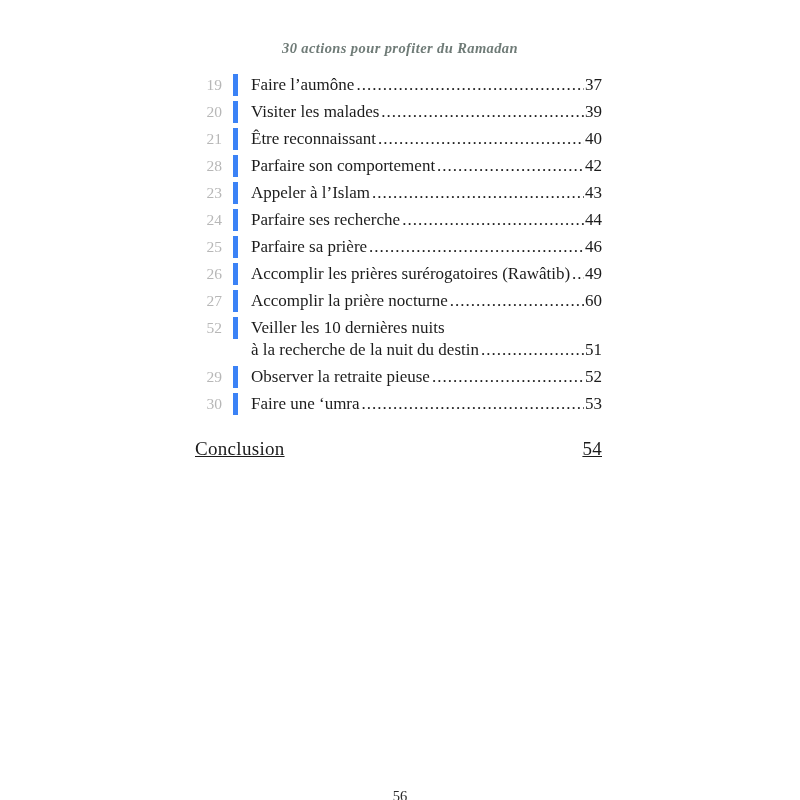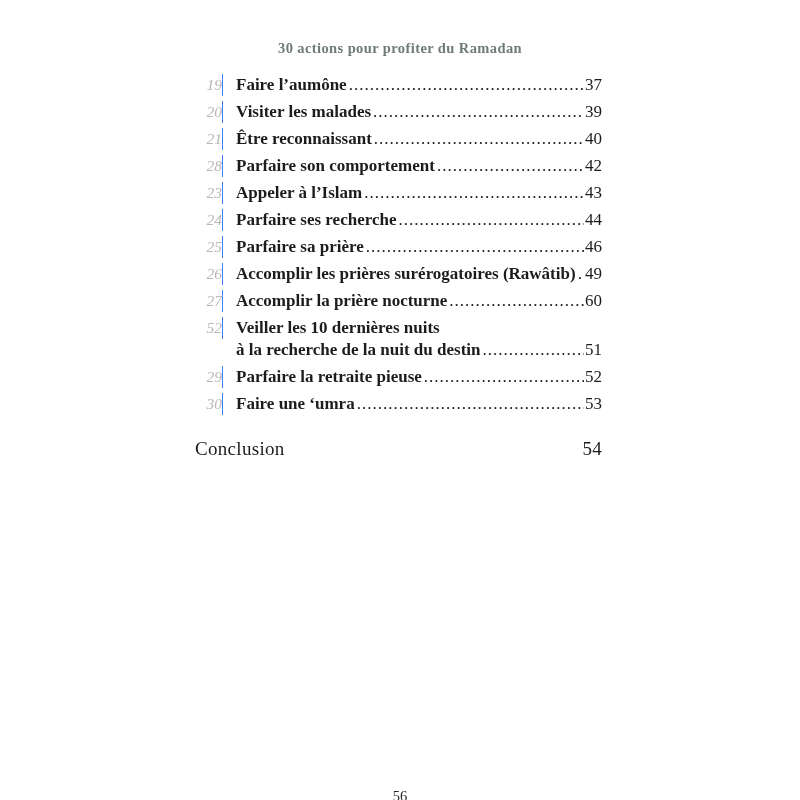--- a/index.html
+++ b/index.html
@@ -17,20 +17,21 @@
     overflow: hidden;
   }
 
   
   .running-header {
     position: absolute;
     top: 40px;
     left: 0;
     width: 100%;
     text-align: center;
+    font-style: italic;
     font-weight: bold;
     font-size: 14.5px;
     letter-spacing: 0.4px;
     color: #6f7b77;
   }
 
   
   .toc {
     position: absolute;
     top: 74px;
@@ -42,37 +43,36 @@
     align-items: flex-start;
     margin-bottom: 5px;
   }
   .toc-num {
     flex: 0 0 auto;
     width: 24px;
     text-align: right;
     font-size: 15.5px;
     line-height: 22px;
     color: #b7b7b7;
-    padding-right: 0;
-    border-right: 1px solid #3b82f6;
+    padding-right: 11px;
+    border-right: 5px solid #3b82f6;
     margin-right: 13px;
-    font-style: italic;
   }
   .toc-lines {
     flex: 1 1 auto;
     min-width: 0;
   }
   .toc-line {
     display: flex;
     align-items: baseline;
     line-height: 22px;
     font-size: 17px;
   }
   .toc-title {
-    font-weight: bold;
+    font-weight: normal;
     white-space: nowrap;
     color: #1c1c1c;
   }
   .toc-leader {
     flex: 1 1 auto;
     overflow: hidden;
     white-space: nowrap;
     margin: 0 1px 0 2px;
     color: #1c1c1c;
   }
@@ -93,20 +93,21 @@
     position: absolute;
     top: 438px;
     left: 195px;
     width: 407px;
     display: flex;
     justify-content: space-between;
     align-items: baseline;
     font-size: 19px;
     letter-spacing: 0.3px;
     color: #1c1c1c;
+    text-decoration: underline;
   }
 
   
   .footer-page-number {
     position: absolute;
     top: 788px;
     left: 0;
     width: 100%;
     text-align: center;
     font-size: 14.5px;
@@ -221,21 +222,21 @@
             <span class="toc-title">à la recherche de la nuit du destin</span>
             <span class="toc-leader"></span>
             <span class="toc-page">51</span>
           </div>
         </div>
       </div>
       <div class="toc-item">
         <span class="toc-num">29</span>
         <div class="toc-lines">
           <div class="toc-line">
-            <span class="toc-title">Parfaire la retraite pieuse</span>
+            <span class="toc-title">Observer la retraite pieuse</span>
             <span class="toc-leader"></span>
             <span class="toc-page">52</span>
           </div>
         </div>
       </div>
       <div class="toc-item">
         <span class="toc-num">30</span>
         <div class="toc-lines">
           <div class="toc-line">
             <span class="toc-title">Faire une ‘umra</span>

